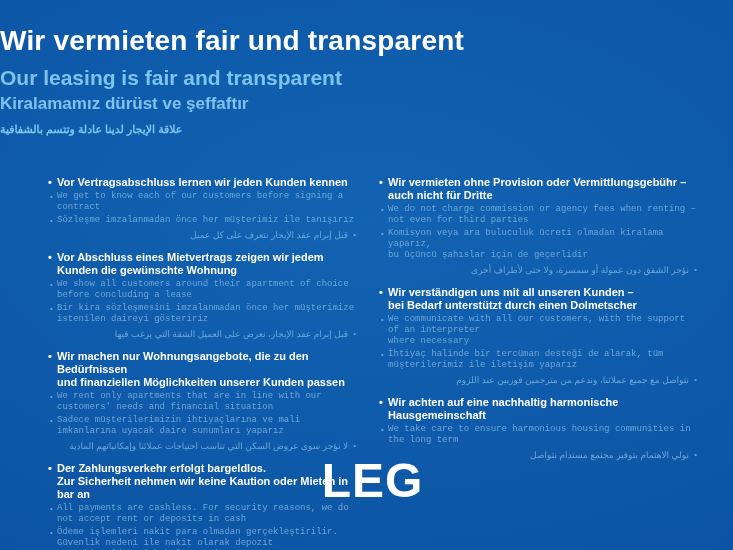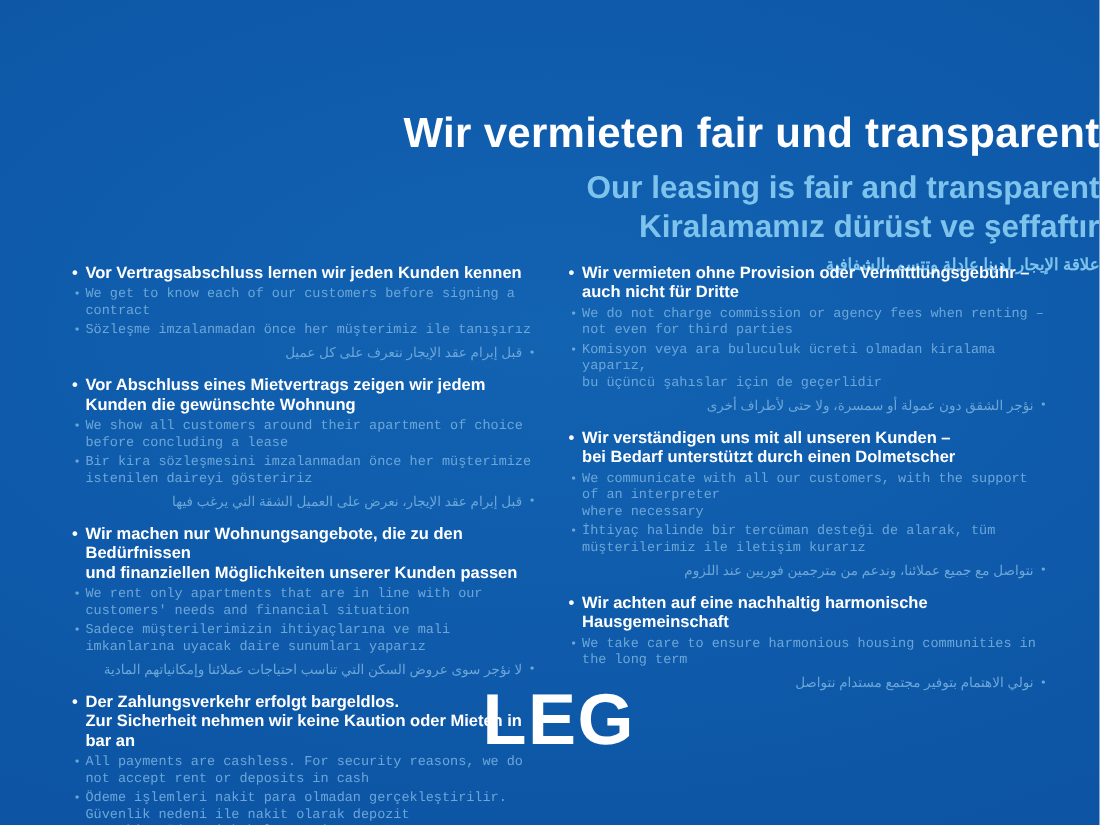--- a/index.html
+++ b/index.html
@@ -9,30 +9,30 @@
     -webkit-font-smoothing: antialiased;
   }
   .poster {
     position: relative;
     width: 733px; height: 550px;
     overflow: hidden;
     background: radial-gradient(ellipse 120% 90% at 50% 40%, #1263b2 0%, #0e58a8 55%, #0b509e 100%);
   }
 
   
-  .header { text-align: right; padding-top: 38px; margin-top: 35px; }
+  .header { text-align: left; padding-top: 25px; }
   .title-de {
     color: #ffffff; font-size: 28px; font-weight: bold;
     letter-spacing: 0.2px; margin: 0 0 8px 0;
   }
   .sub {
     color: #7ec3ec; font-weight: bold; margin: 0;
   }
   .sub-en { font-size: 21px; line-height: 26px; }
-  .sub-tr { font-size: 21px; line-height: 26px; }
+  .sub-tr { font-size: 17px; line-height: 26px; }
   .sub-ar { font-size: 11px; line-height: 24px; direction: rtl; }
 
   
   .columns {
     position: absolute;
     left: 48px; top: 176px;
     width: 650px;
     display: flex;
     gap: 22px;
   }
@@ -155,21 +155,21 @@
         <div class="ln">Komisyon veya ara buluculuk ücreti olmadan kiralama yaparız,
 bu üçüncü şahıslar için de geçerlidir</div>
         <div class="ar">نؤجر الشقق دون عمولة أو سمسرة، ولا حتى لأطراف أخرى</div>
       </div>
 
       <div class="sec">
         <div class="de">Wir verständigen uns mit all unseren Kunden –
 bei Bedarf unterstützt durch einen Dolmetscher</div>
         <div class="ln">We communicate with all our customers, with the support of an interpreter
 where necessary</div>
-        <div class="ln">İhtiyaç halinde bir tercüman desteği de alarak, tüm müşterilerimiz ile iletişim kurarız</div>
+        <div class="ln">İhtiyaç halinde bir tercüman desteği de alarak, tüm müşterilerimiz ile iletişim yaparız</div>
         <div class="ar">نتواصل مع جميع عملائنا، وندعم من مترجمين فوريين عند اللزوم</div>
       </div>
 
       <div class="sec">
         <div class="de">Wir achten auf eine nachhaltig harmonische
 Hausgemeinschaft</div>
         <div class="ln">We take care to ensure harmonious housing communities in the long term</div>
         <div class="ar">نولي الاهتمام بتوفير مجتمع مستدام نتواصل</div>
       </div>
 

